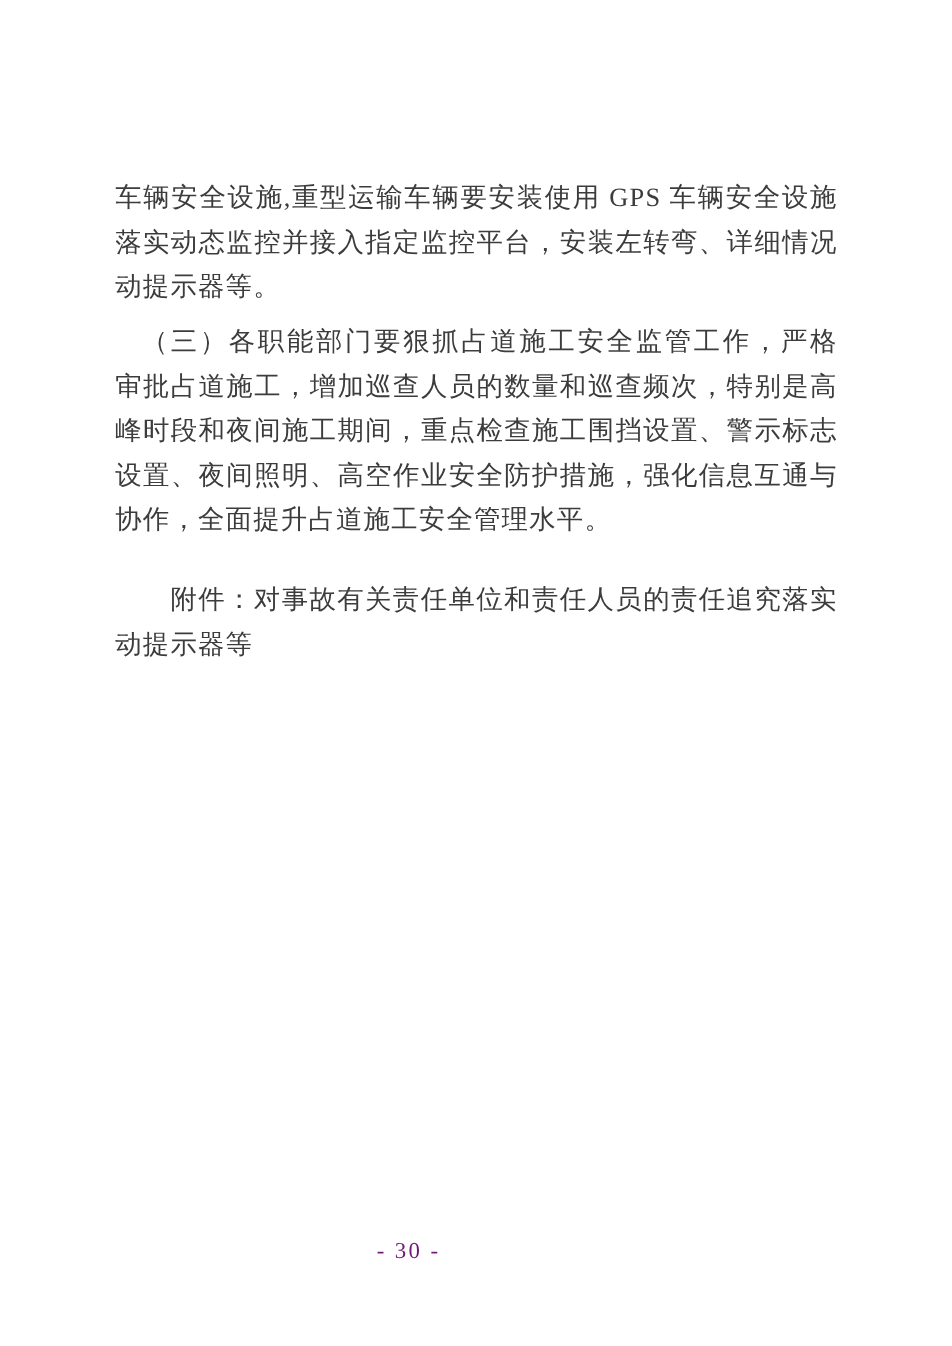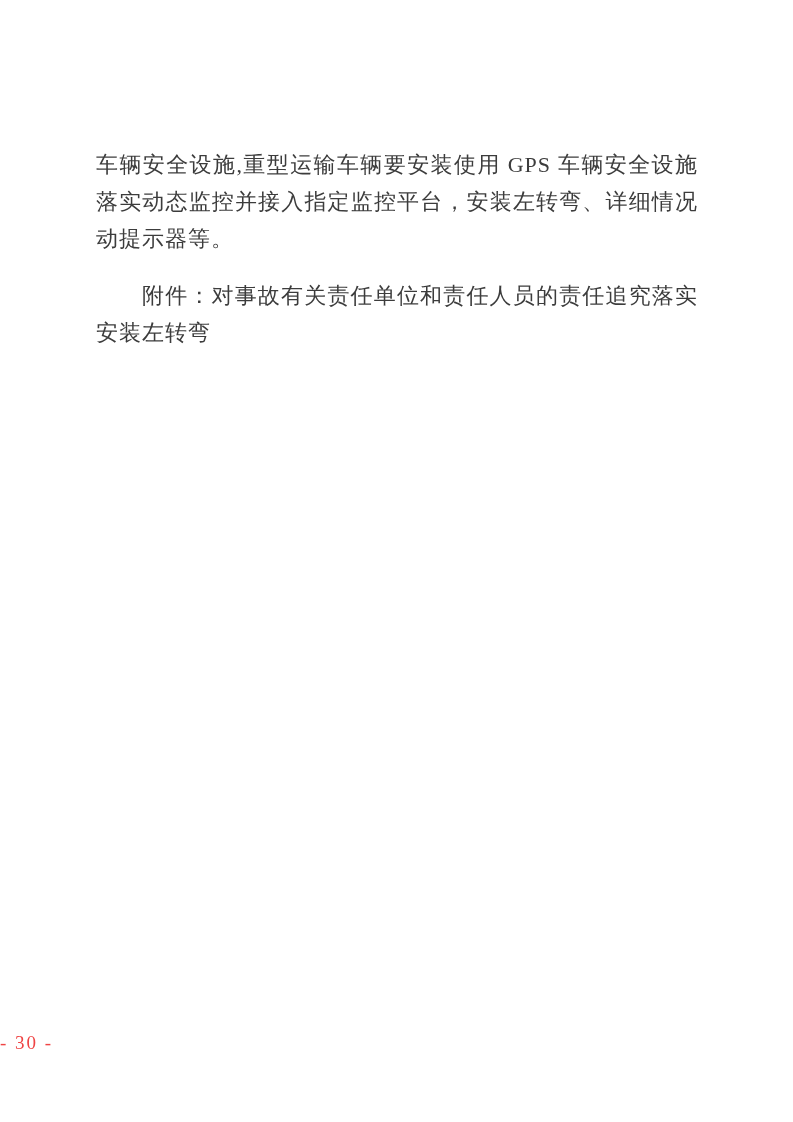--- a/index.html
+++ b/index.html
@@ -29,59 +29,67 @@
     color: #3c3c3c;
     font-size: 22px;
     line-height: 37px;
     letter-spacing: 1px;
   }
   .para {
     margin: 0;
     padding: 0;
   }
   .para.p2 { margin-top: 9px; }
-  .para.p3 { margin-top: 20px; }
+  .para.p3 { margin-top: 30px; }
   .line {
     display: block;
     text-align: justify;
     text-align-last: justify;
   }
   .line.no-stretch {
     text-align: center;
     text-align-last: left;
   }
   .line.ind1 { padding-left: 22px; }
   .line.ind2 { padding-left: 46px; }
   .footer {
     position: absolute;
     left: 0;
     top: 1030px;
     width: 681px;
+    text-align: center;
     font-size: 19px;
     line-height: 26px;
     letter-spacing: 2px;
-    color: #ef4444;
+    color: #701a75;
   }
 </style>
 </head>
 <body>
 
 <div class="page">
 
   <div class="content">
 
     <p class="para p1">
       <span class="line">车辆安全设施,重型运输车辆要安装使用 GPS 车辆安全设施</span>
       <span class="line">落实动态监控并接入指定监控平台，安装左转弯、详细情况</span>
       <span class="line no-stretch">动提示器等。</span>
     </p>
 
+    <p class="para p2">
+      <span class="line ind1">（三）各职能部门要狠抓占道施工安全监管工作，严格</span>
+      <span class="line">审批占道施工，增加巡查人员的数量和巡查频次，特别是高</span>
+      <span class="line">峰时段和夜间施工期间，重点检查施工围挡设置、警示标志</span>
+      <span class="line">设置、夜间照明、高空作业安全防护措施，强化信息互通与</span>
+      <span class="line no-stretch">协作，全面提升占道施工安全管理水平。</span>
+    </p>
 
     <p class="para p3">
       <span class="line ind2">附件：对事故有关责任单位和责任人员的责任追究落实</span>
-      <span class="line no-stretch">安装左转弯</span>
+      <span class="line no-stretch">动提示器等</span>
     </p>
 
   </div>
 
   <div class="footer">- 30 -</div>
 
 </div>
 
 </body></html>

